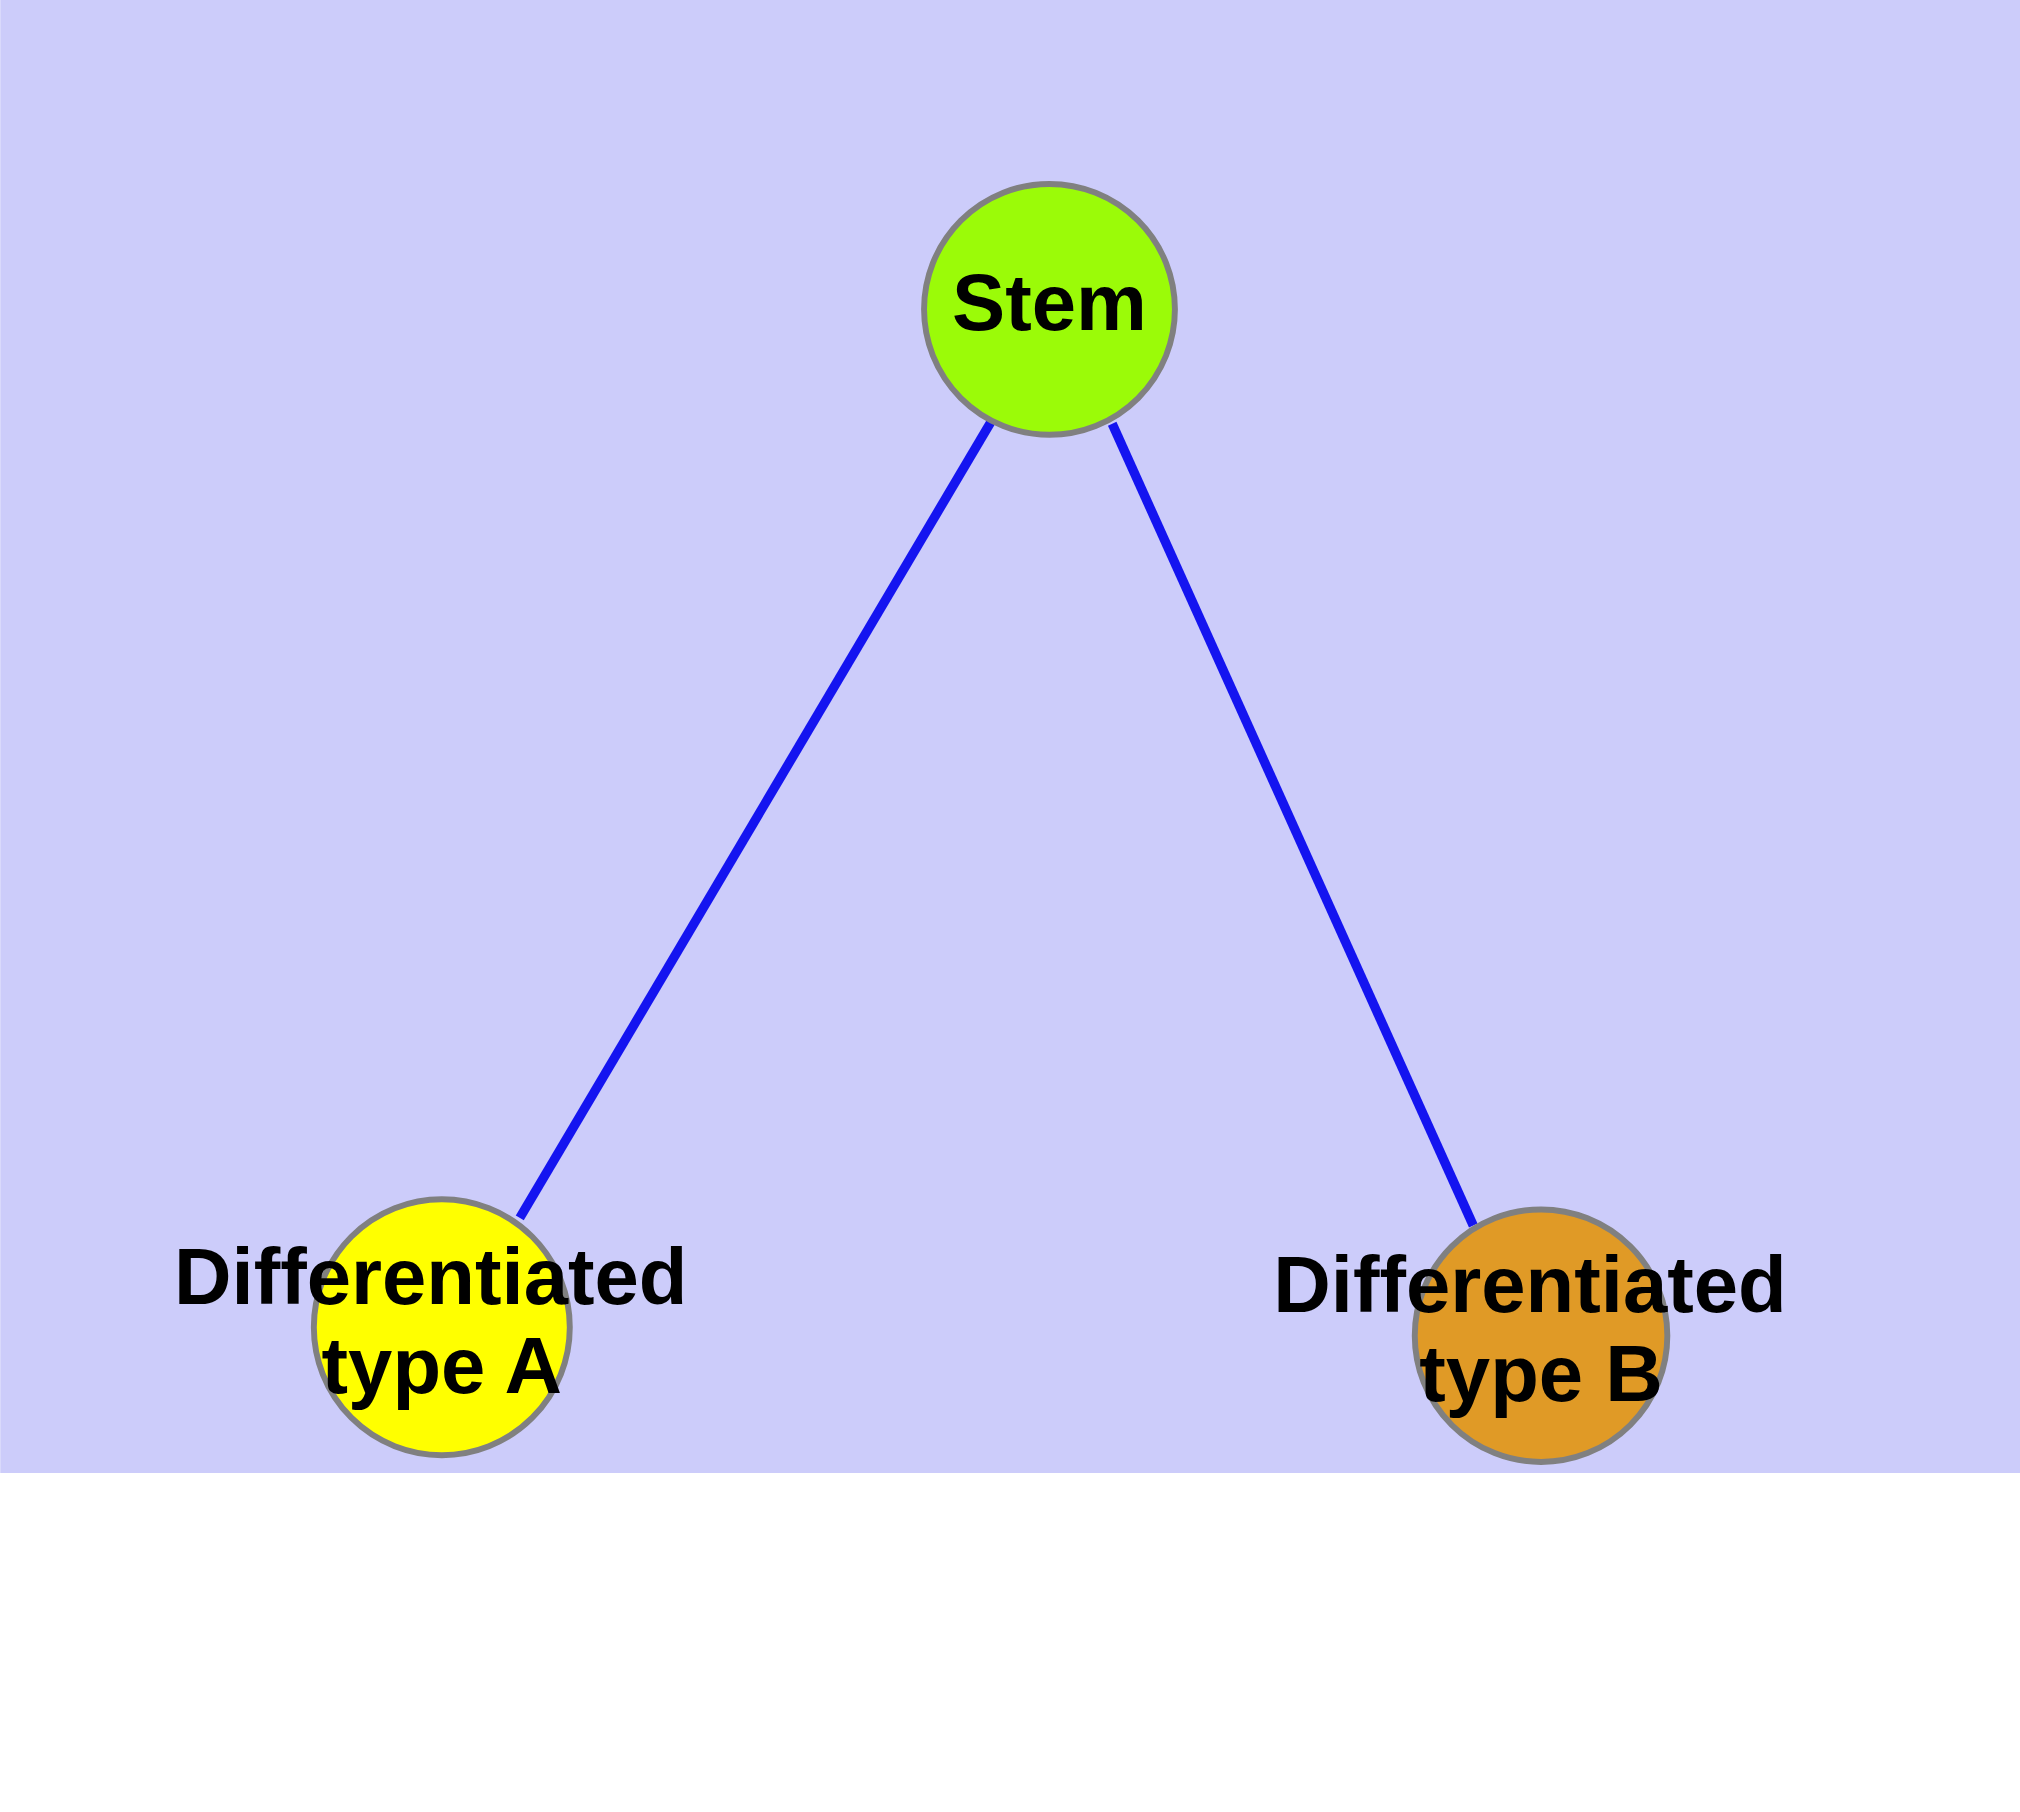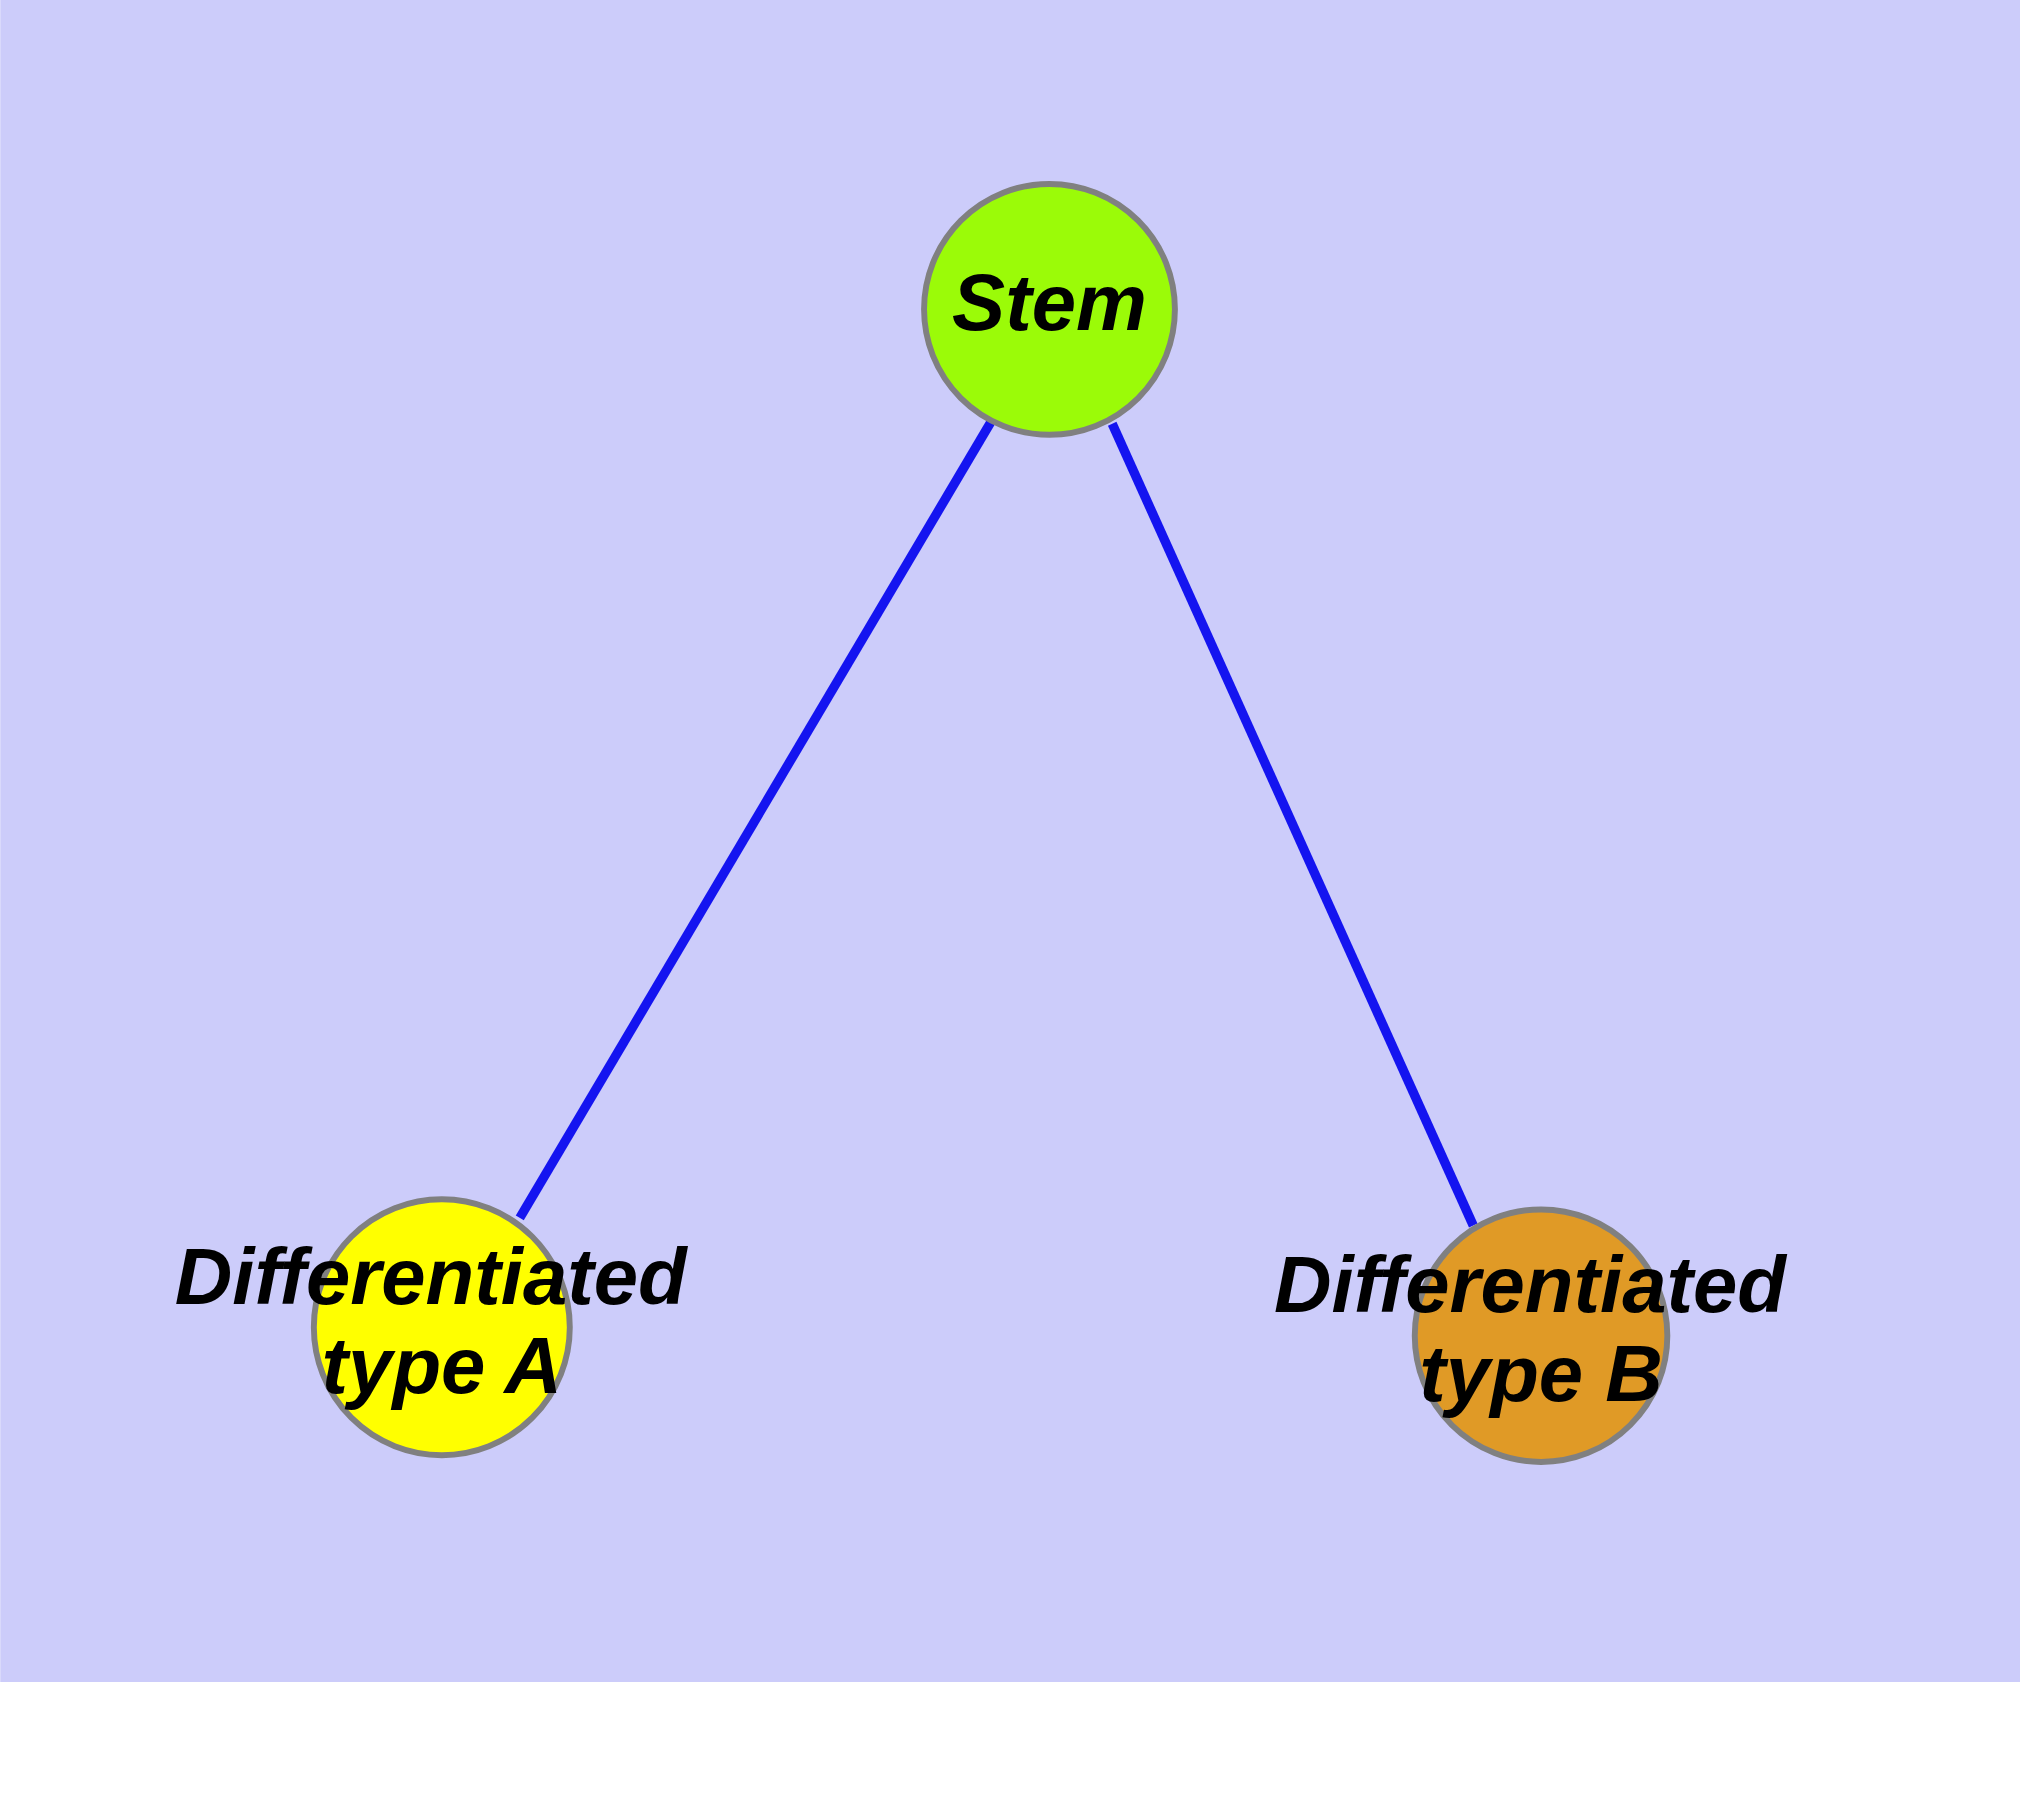--- a/index.html
+++ b/index.html
@@ -30,21 +30,21 @@
     font-size: 94px;
     fill: #000000;
     dominant-baseline: middle;
     text-anchor: middle;
     paint-order: normal;
   }
 </style>
 </head>
 <body>
 
-<div id="canvas" style="width: 2021px; height: 1682px; font-style: italic;">
+<div id="canvas" style="width: 2021px; height: 1473px;">
   <svg id="graph-svg" viewBox="0 0 2384 2138" style="width: 2021px; height: 1812px;">
 
     <rect id="bg-rect" x="0" y="0" width="2384" height="2138" fill="#ccccfa"></rect>
 
     <g id="edges-layer">
       <line id="edge-0" x1="1170" y1="496" x2="613" y2="1437" stroke="#1414f0" stroke-width="11" stroke-linecap="butt"></line>
       <line id="edge-1" x1="1312" y1="500" x2="1738" y2="1446" stroke="#1414f0" stroke-width="11" stroke-linecap="butt"></line>
     </g>
 
     <g id="nodes-layer">

